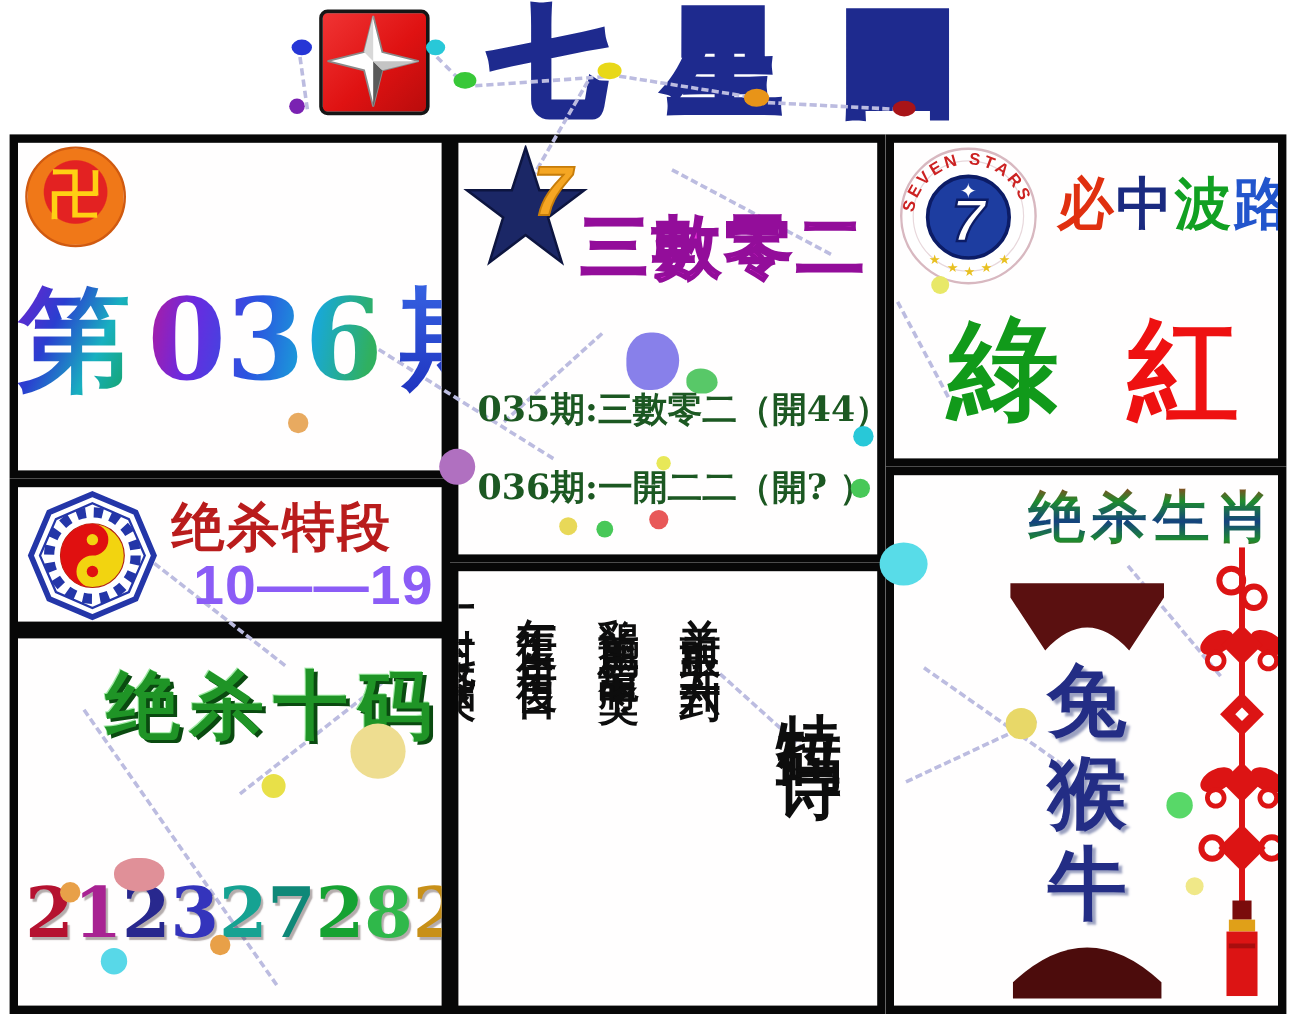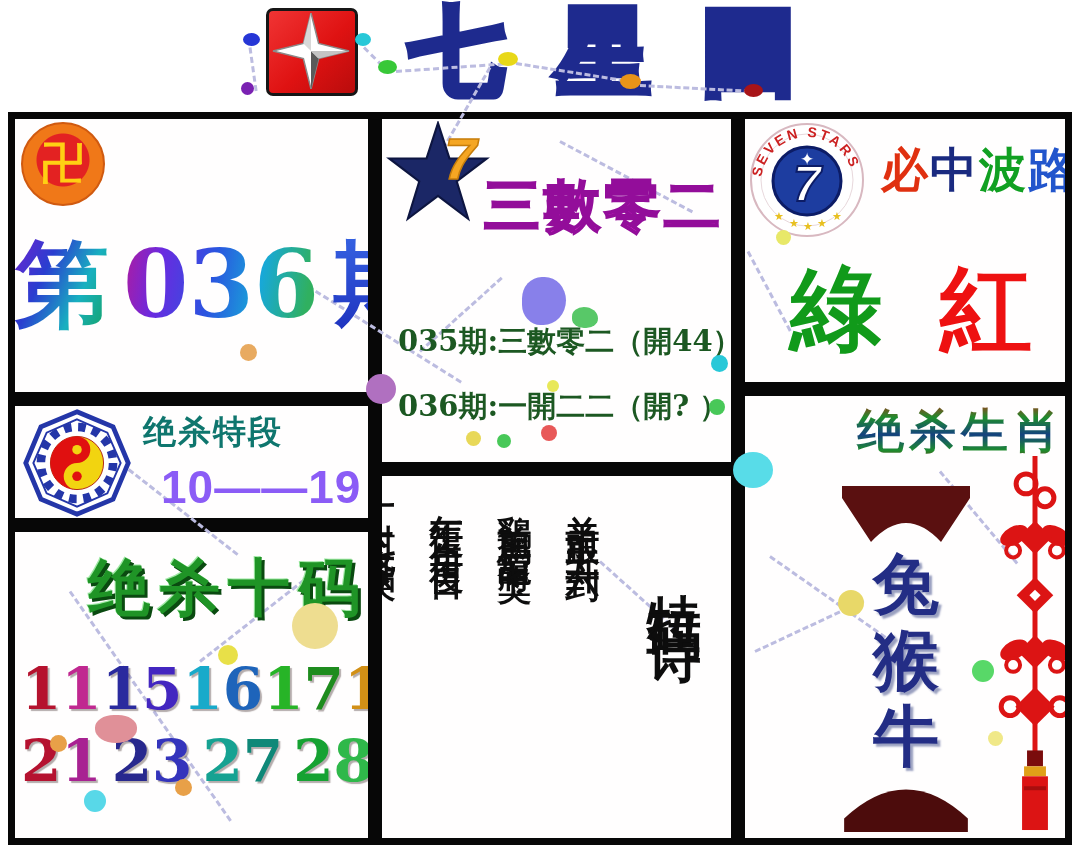--- a/index.html
+++ b/index.html
@@ -46,28 +46,28 @@
       font-family:"DejaVu Serif",serif;}
   .decode-line1{top:203px;} .decode-line2{top:268px;}
   .blob{position:absolute;z-index:1;}
   
   .wave-badge{left:3px;top:2px;}
   .wave-title{left:136px;top:20px;font-size:47px;font-weight:bold;letter-spacing:2px;white-space:nowrap;}
   .wave-labels{left:0;right:0;top:140px;display:flex;justify-content:space-between;
       padding:0 33px 0 45px;font-size:92px;font-weight:bold;line-height:100px;}
   
   .bagua{left:6px;top:1px;}
-  .seg-title{left:128px;top:4px;font-size:33px;font-weight:bold;color:#0f766e;letter-spacing:2px;white-space:nowrap;}
+  .seg-title{left:128px;top:4px;font-size:44px;font-weight:bold;color:#b91c1c;letter-spacing:2px;white-space:nowrap;}
   .seg-range{left:146px;top:54px;font-size:46px;font-weight:bold;color:#8b5cf6;white-space:nowrap;letter-spacing:1px;}
   
   .killten-title{left:0;right:0;top:14px;text-align:right;font-size:62px;font-weight:bold;letter-spacing:8px;
       color:#1f9426;text-shadow:3px 3px 0 #0a4a10,-1px -1px 0 #9fe8a4;}
   .num-row{left:6px;right:6px;display:flex;justify-content:space-between;
       font-size:58px;font-weight:bold;font-family:"DejaVu Serif",serif;line-height:62px;}
-  .num-row1{top:126px;} .num-row2{top:198px;gap:10px;}
+  .num-row1{top:126px;} .num-row2{top:198px;}
   .num span{text-shadow:2px 2px 1px rgba(40,20,20,.35);}
   
   .poem-wrap{left:14px;right:20px;top:12px;bottom:12px;writing-mode:vertical-rl;text-orientation:upright;
       font-family:"DejaVu Serif",serif;color:#0d0d0d;}
   .poem-title{display:block;font-size:54px;font-weight:bold;letter-spacing:18px;margin-top:62px;margin-left:32px;}
   .poem-line{display:block;font-size:34px;font-weight:bold;letter-spacing:9px;margin-left:22px;}
   
   .zodiac-title{left:0;right:0;top:4px;text-align:right;font-size:47px;font-weight:bold;letter-spacing:5px;
       background-image:linear-gradient(180deg,#c22818 0%,#1e8c2e 28%,#14427e 55%,#1e8c2e 80%,#8c1a10 100%);
       -webkit-background-clip:text;background-clip:text;color:transparent;}
@@ -149,27 +149,20 @@
       <path d="M57,31 a28,28 0 1 0 0,56 a14,14 0 0 1 0,-28 a14,14 0 1 0 0,-28 z" fill="#e01010"></path>
       <circle cx="57" cy="45" r="5" fill="#f2d410"></circle>
       <circle cx="57" cy="73" r="5" fill="#e01010"></circle>
     </svg>
     <div class="seg-title">绝杀特段</div>
     <div class="seg-range">10——19</div>
   </div>
 
   <div class="box" id="box-killten">
     <div class="killten-title">绝杀十码</div>
-    <div class="num-row num-row1">
-      <span class="num"><span style="color: rgb(181, 18, 46);">1</span><span style="color: rgb(192, 40, 144);">1</span></span>
-      <span class="num"><span style="color: rgb(42, 42, 158);">1</span><span style="color: rgb(67, 38, 192);">5</span></span>
-      <span class="num"><span style="color: rgb(24, 170, 202);">1</span><span style="color: rgb(30, 100, 186);">6</span></span>
-      <span class="num"><span style="color: rgb(39, 180, 39);">1</span><span style="color: rgb(30, 140, 30);">7</span></span>
-      <span class="num"><span style="color: rgb(210, 144, 22);">1</span></span>
-    </div>
     <div class="num-row num-row2">
       <span class="num"><span style="color: rgb(181, 18, 48);">2</span><span style="color: rgb(168, 34, 146);">1</span></span>
       <span class="num"><span style="color: rgb(40, 40, 142);">2</span><span style="color: rgb(52, 52, 188);">3</span></span>
       <span class="num"><span style="color: rgb(22, 162, 146);">2</span><span style="color: rgb(15, 136, 120);">7</span></span>
       <span class="num"><span style="color: rgb(22, 162, 50);">2</span><span style="color: rgb(47, 184, 74);">8</span></span>
       <span class="num"><span style="color: rgb(200, 144, 24);">2</span></span>
     </div>
   </div>
 
   <div class="box" id="box-poem">

